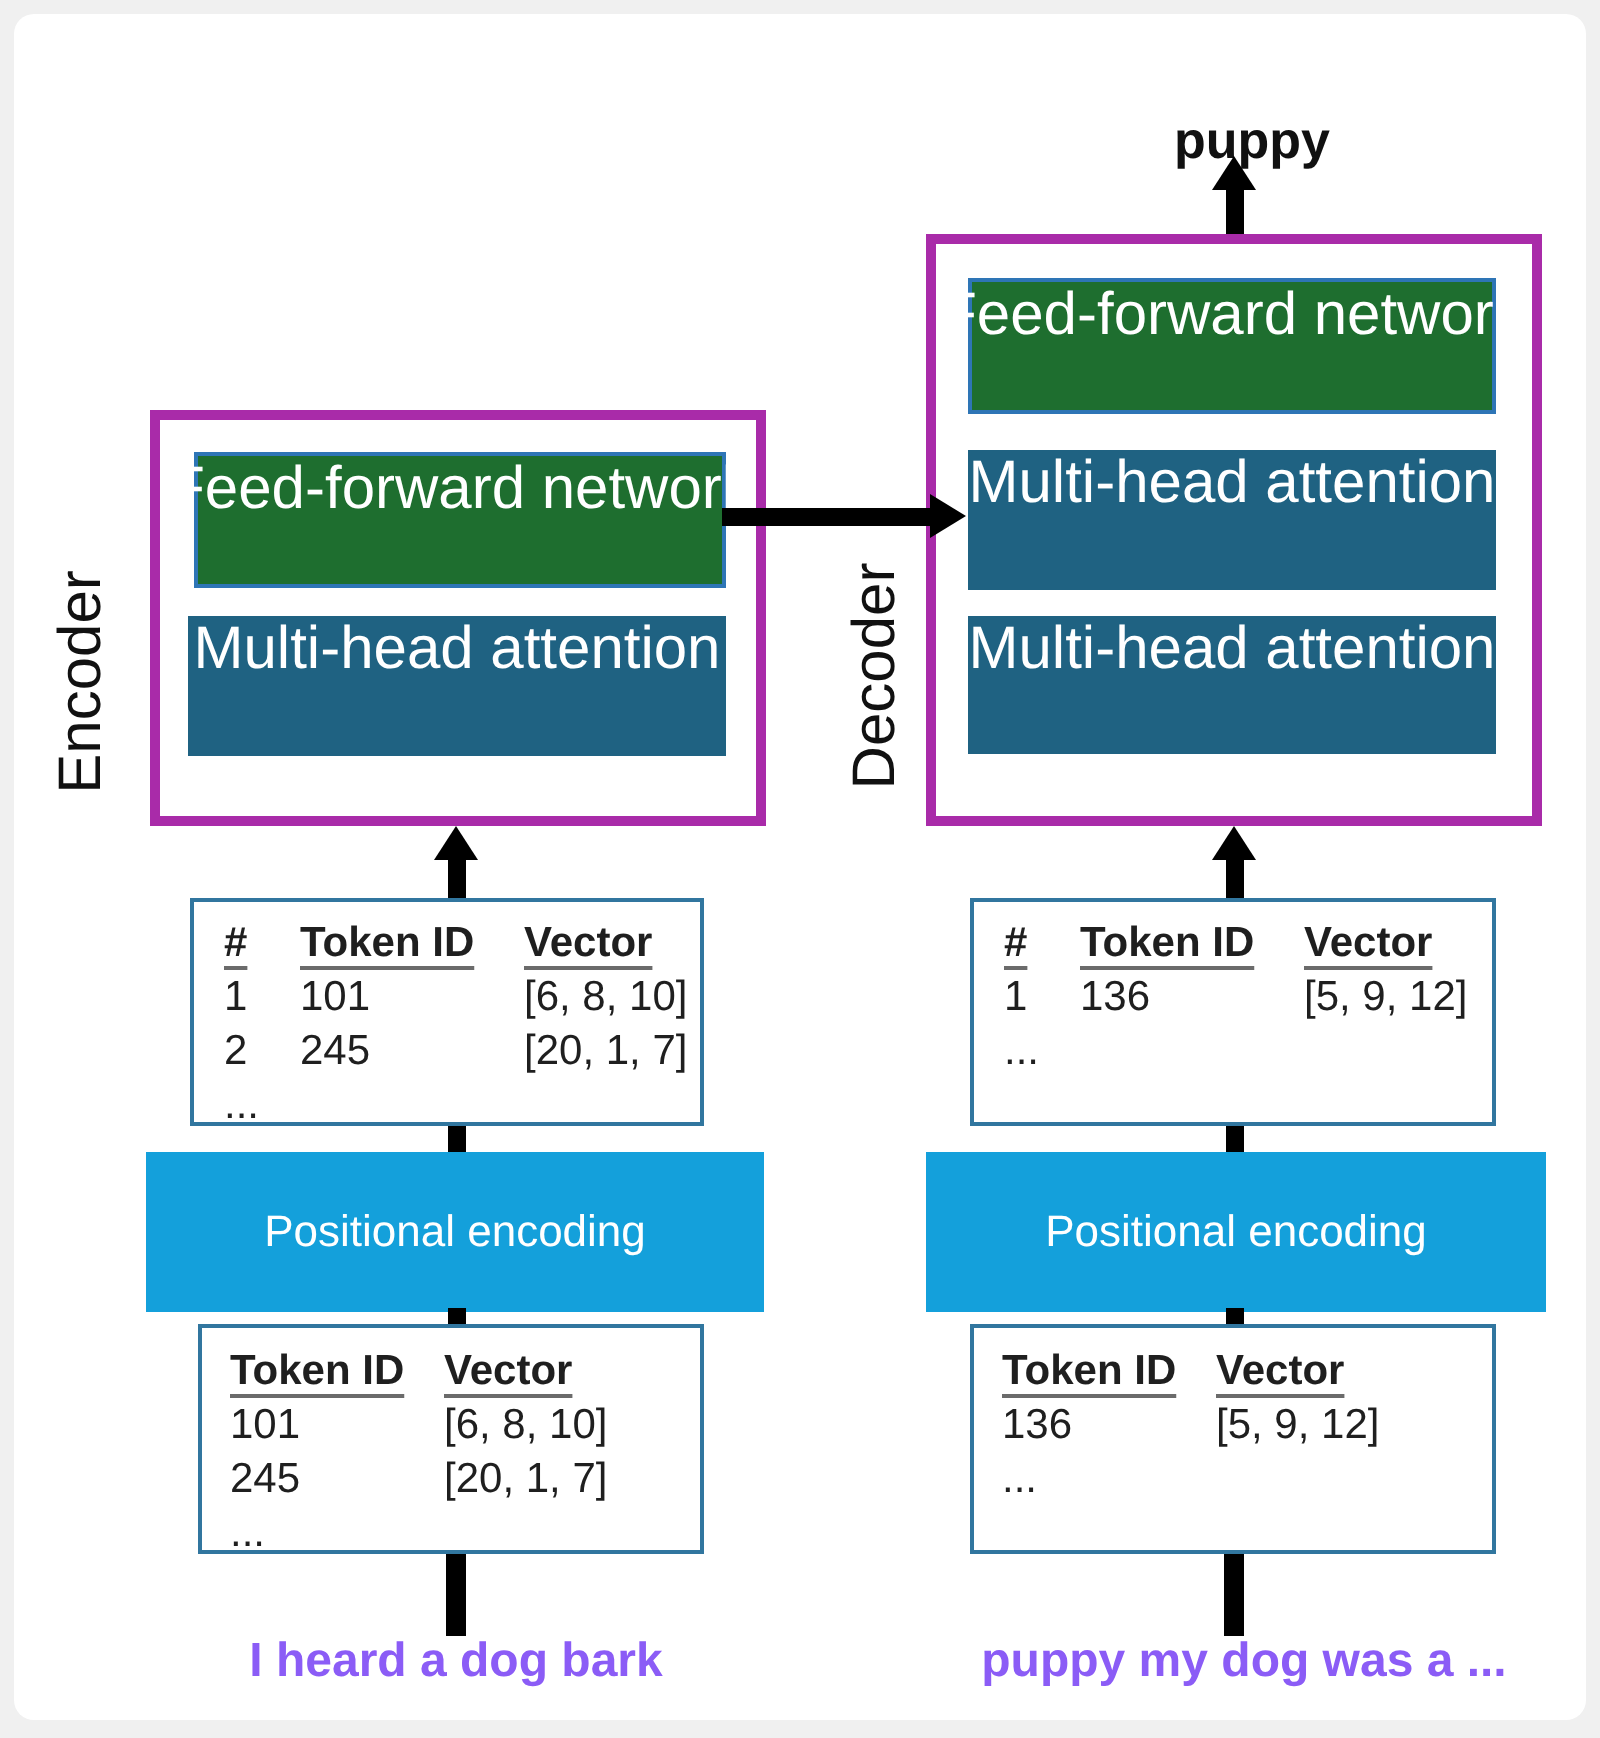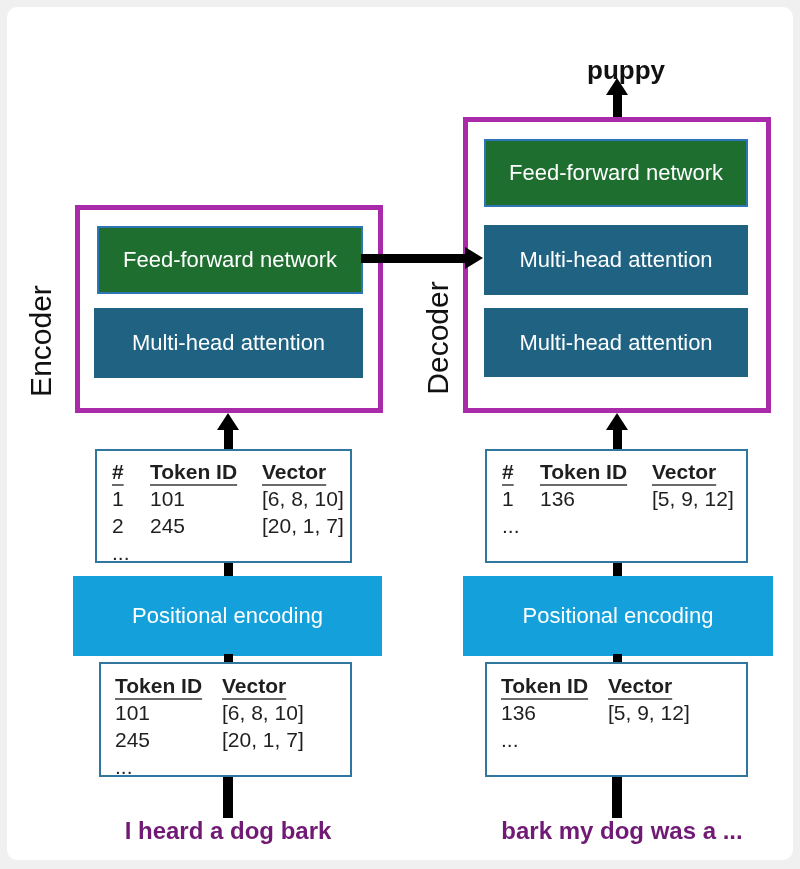--- a/index.html
+++ b/index.html
@@ -24,22 +24,22 @@
     transform:rotate(-90deg);
     white-space:nowrap;
   }
   
   .frame{
     position:absolute;border:5px solid var(--purple);background:transparent;
     box-sizing:border-box;
   }
   
   .layer{
-    position:absolute;display:flex;align-items:center;justify-content:center;
-    color:#fff;font-size:22px;box-sizing:border-box;white-space:nowrap;
+    position:absolute;display:flex;align-items:flex-start;justify-content:center;
+    color:#fff;font-size:30px;box-sizing:border-box;white-space:nowrap;
   }
   .ffn{background:var(--green);border:2px solid #2e75b6;}
   .mha{background:var(--blue);}
   .pos{
     position:absolute;display:flex;align-items:center;justify-content:center;
     background:var(--light-blue);color:#fff;font-size:22px;white-space:nowrap;
   }
   
   .tok-table{
     position:absolute;background:#fff;border:2px solid var(--table-border);
@@ -66,21 +66,21 @@
     border-left:11px solid transparent;border-right:11px solid transparent;
     border-bottom:17px solid #000;
   }
   .arrow-right{
     position:absolute;width:0;height:0;
     border-top:11px solid transparent;border-bottom:11px solid transparent;
     border-left:18px solid #000;
   }
   .sentence{
     position:absolute;width:320px;text-align:center;
-    font-size:24px;font-weight:700;color:#701a75;white-space:nowrap;
+    font-size:24px;font-weight:700;color:#8b5cf6;white-space:nowrap;
   }
   .out-token{
     position:absolute;width:200px;text-align:center;
     font-size:26px;font-weight:700;color:#111;
   }
 </style>
 </head>
 <body>
 
 <div id="canvas">
@@ -184,14 +184,14 @@
   <div class="tok-table t2" style="left:485px;top:662px;width:263px;height:115px;">
     <span class="cell hd">Token ID</span>
     <span class="cell hd">Vector</span>
     <span class="cell">136</span>
     <span class="cell">[5, 9, 12]</span>
     <span class="cell ellipsis">...</span>
   </div>
 
   <div class="vline" style="left:612px;top:777px;height:41px;width:10px;"></div>
 
-  <div class="sentence" style="left:462px;top:817px;">bark my dog was a ...</div>
+  <div class="sentence" style="left:462px;top:817px;">puppy my dog was a ...</div>
 </div>
 
 </body></html>

